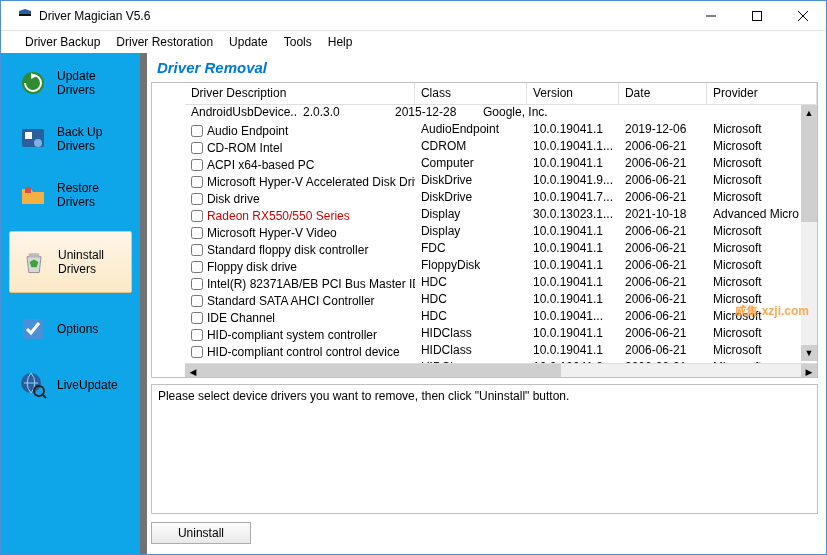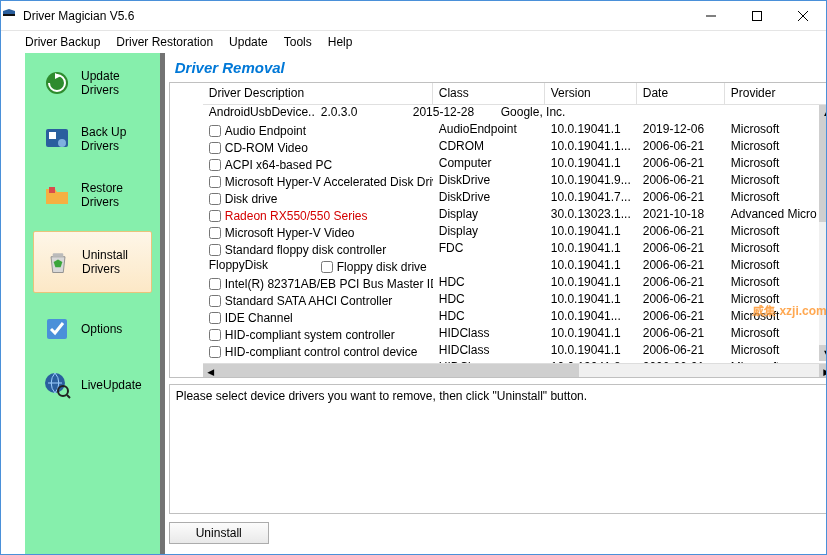--- a/index.html
+++ b/index.html
@@ -10,21 +10,21 @@
       width: 827px;
       height: 555px;
       overflow: hidden;
       border: 1px solid #4a90d9;
     }
     .titlebar {
       height: 30px;
       background: #fff;
       display: flex;
       align-items: center;
-      padding-left: 0;
+      padding-left: 16px;
       border-bottom: 1px solid #e5e5e5;
     }
     .titlebar-icon {
       width: 16px; height: 16px;
       margin-right: 6px;
       display: inline-flex;
       align-items: center;
       justify-content: center;
     }
     .titlebar-title { color: #000; font-size: 12px; }
@@ -43,24 +43,23 @@
       color: #000;
     }
     .menubar span { padding: 2px 8px; cursor: default; }
     .main-area {
       display: flex;
       height: calc(100% - 52px);
       background: #fff;
     }
     .sidebar {
       width: 176px;
-      background: #86efac;
+      background: #0ea5e9;
       padding: 10px 8px;
-      border-right: 5px solid #737373;
-      margin-left: 24px;
+      border-right: 7px solid #737373;
     }
     .side-btn {
       display: flex;
       align-items: center;
       height: 40px;
       padding: 0 10px;
       margin-bottom: 16px;
       font-size: 12px;
       color: #000;
       cursor: pointer;
@@ -323,21 +322,21 @@
               <span class="">Audio Endpoint</span>
             </div>
             <div class="cell cell-class">AudioEndpoint</div>
             <div class="cell cell-ver">10.0.19041.1</div>
             <div class="cell cell-date">2019-12-06</div>
             <div class="cell cell-prov">Microsoft</div>
           </div>
           <div class="row">
             <div class="cell cell-desc">
               <input type="checkbox" style="">
-              <span class="">CD-ROM Video</span>
+              <span class="">CD-ROM Intel</span>
             </div>
             <div class="cell cell-class">CDROM</div>
             <div class="cell cell-ver">10.0.19041.1...</div>
             <div class="cell cell-date">2006-06-21</div>
             <div class="cell cell-prov">Microsoft</div>
           </div>
           <div class="row">
             <div class="cell cell-desc">
               <input type="checkbox" style="">
               <span class="">ACPI x64-based PC</span>
@@ -391,25 +390,25 @@
             <div class="cell cell-desc">
               <input type="checkbox" style="">
               <span class="">Standard floppy disk controller</span>
             </div>
             <div class="cell cell-class">FDC</div>
             <div class="cell cell-ver">10.0.19041.1</div>
             <div class="cell cell-date">2006-06-21</div>
             <div class="cell cell-prov">Microsoft</div>
           </div>
           <div class="row">
+            <div class="cell cell-desc">
+              <input type="checkbox" style="">
+              <span class="">Floppy disk drive</span>
+            </div>
             <div class="cell cell-class">FloppyDisk</div>
-            <div class="cell cell-desc">
-              <input type="checkbox" style="">
-              <span class="">Floppy disk drive</span>
-            </div>
             <div class="cell cell-ver">10.0.19041.1</div>
             <div class="cell cell-date">2006-06-21</div>
             <div class="cell cell-prov">Microsoft</div>
           </div>
           <div class="row">
             <div class="cell cell-desc">
               <input type="checkbox" style="">
               <span class="">Intel(R) 82371AB/EB PCI Bus Master IDE...</span>
             </div>
             <div class="cell cell-class">HDC</div>

